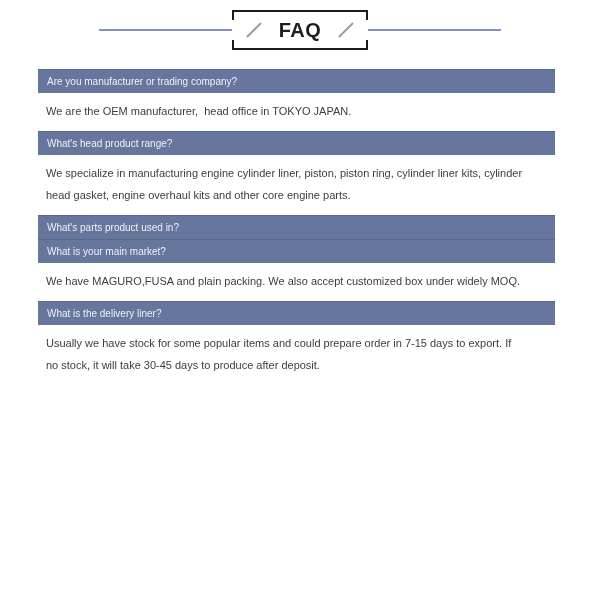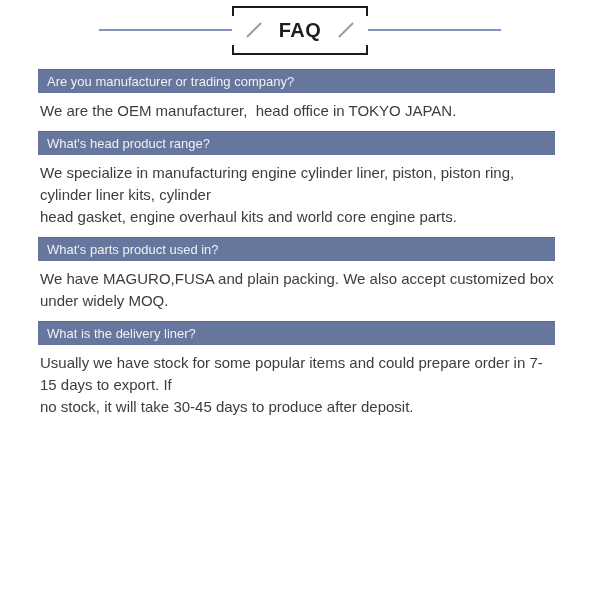--- a/index.html
+++ b/index.html
@@ -24,21 +24,21 @@
     height: 32px;
   }
   .header-line {
     width: 133px;
     height: 2px;
     background: var(--header-line, #8292bd);
   }
   .faq-box {
     position: relative;
     width: 136px;
-    height: 49px;
+    height: 40px;
     border-top: 2px solid var(--box-border, #1b1b1b);
     border-bottom: 2px solid var(--box-border, #1b1b1b);
     display: flex;
     align-items: center;
     justify-content: space-between;
     padding: 0 12px;
   }
   .stub {
     position: absolute;
     width: 2px;
@@ -68,26 +68,26 @@
   .q-bar {
     height: 24px;
     background: var(--bar-background, #66769c);
     border-top: 1px solid var(--bar-top-edge, #57688f);
     display: flex;
     align-items: center;
     padding: 0 9px;
   }
   .q-text {
     color: var(--bar-text, #eef1f6);
-    font-size: 13px;
+    font-size: 10px;
     white-space: nowrap;
   }
   .answer {
-    margin: 7px 0 9px 2px;
-    font-size: 15px;
+    margin: 7px 0 9px 8px;
+    font-size: 11px;
     line-height: 22px;
     color: var(--answer-text, #3d3d3d);
     white-space: pre-line;
   }
 </style>
 </head>
 <body>
 
 <div class="page">
 
@@ -111,30 +111,33 @@
       <span class="q-text">Are you manufacturer or trading company?</span>
     </div>
     <div class="answer">We are the OEM manufacturer,&nbsp; head office in TOKYO JAPAN.</div>
   </section>
 
   <section class="faq-item">
     <div class="q-bar">
       <span class="q-text">What's head product range?</span>
     </div>
     <div class="answer">We specialize in manufacturing engine cylinder liner, piston, piston ring, cylinder liner kits, cylinder
-head gasket, engine overhaul kits and world core engine parts.</div>
+head gasket, engine overhaul kits and other core engine parts.</div>
   </section>
 
   <section class="faq-item">
     <div class="q-bar">
       <span class="q-text">What's parts product used in?</span>
     </div>
   </section>
 
   <section class="faq-item">
+    <div class="q-bar">
+      <span class="q-text">What is your main market?</span>
+    </div>
   </section>
 
   <section class="faq-item">
     <div class="answer">We have MAGURO,FUSA and plain packing. We also accept customized box under widely MOQ.</div>
   </section>
 
   <section class="faq-item">
     <div class="q-bar">
       <span class="q-text">What is the delivery liner?</span>
     </div>

